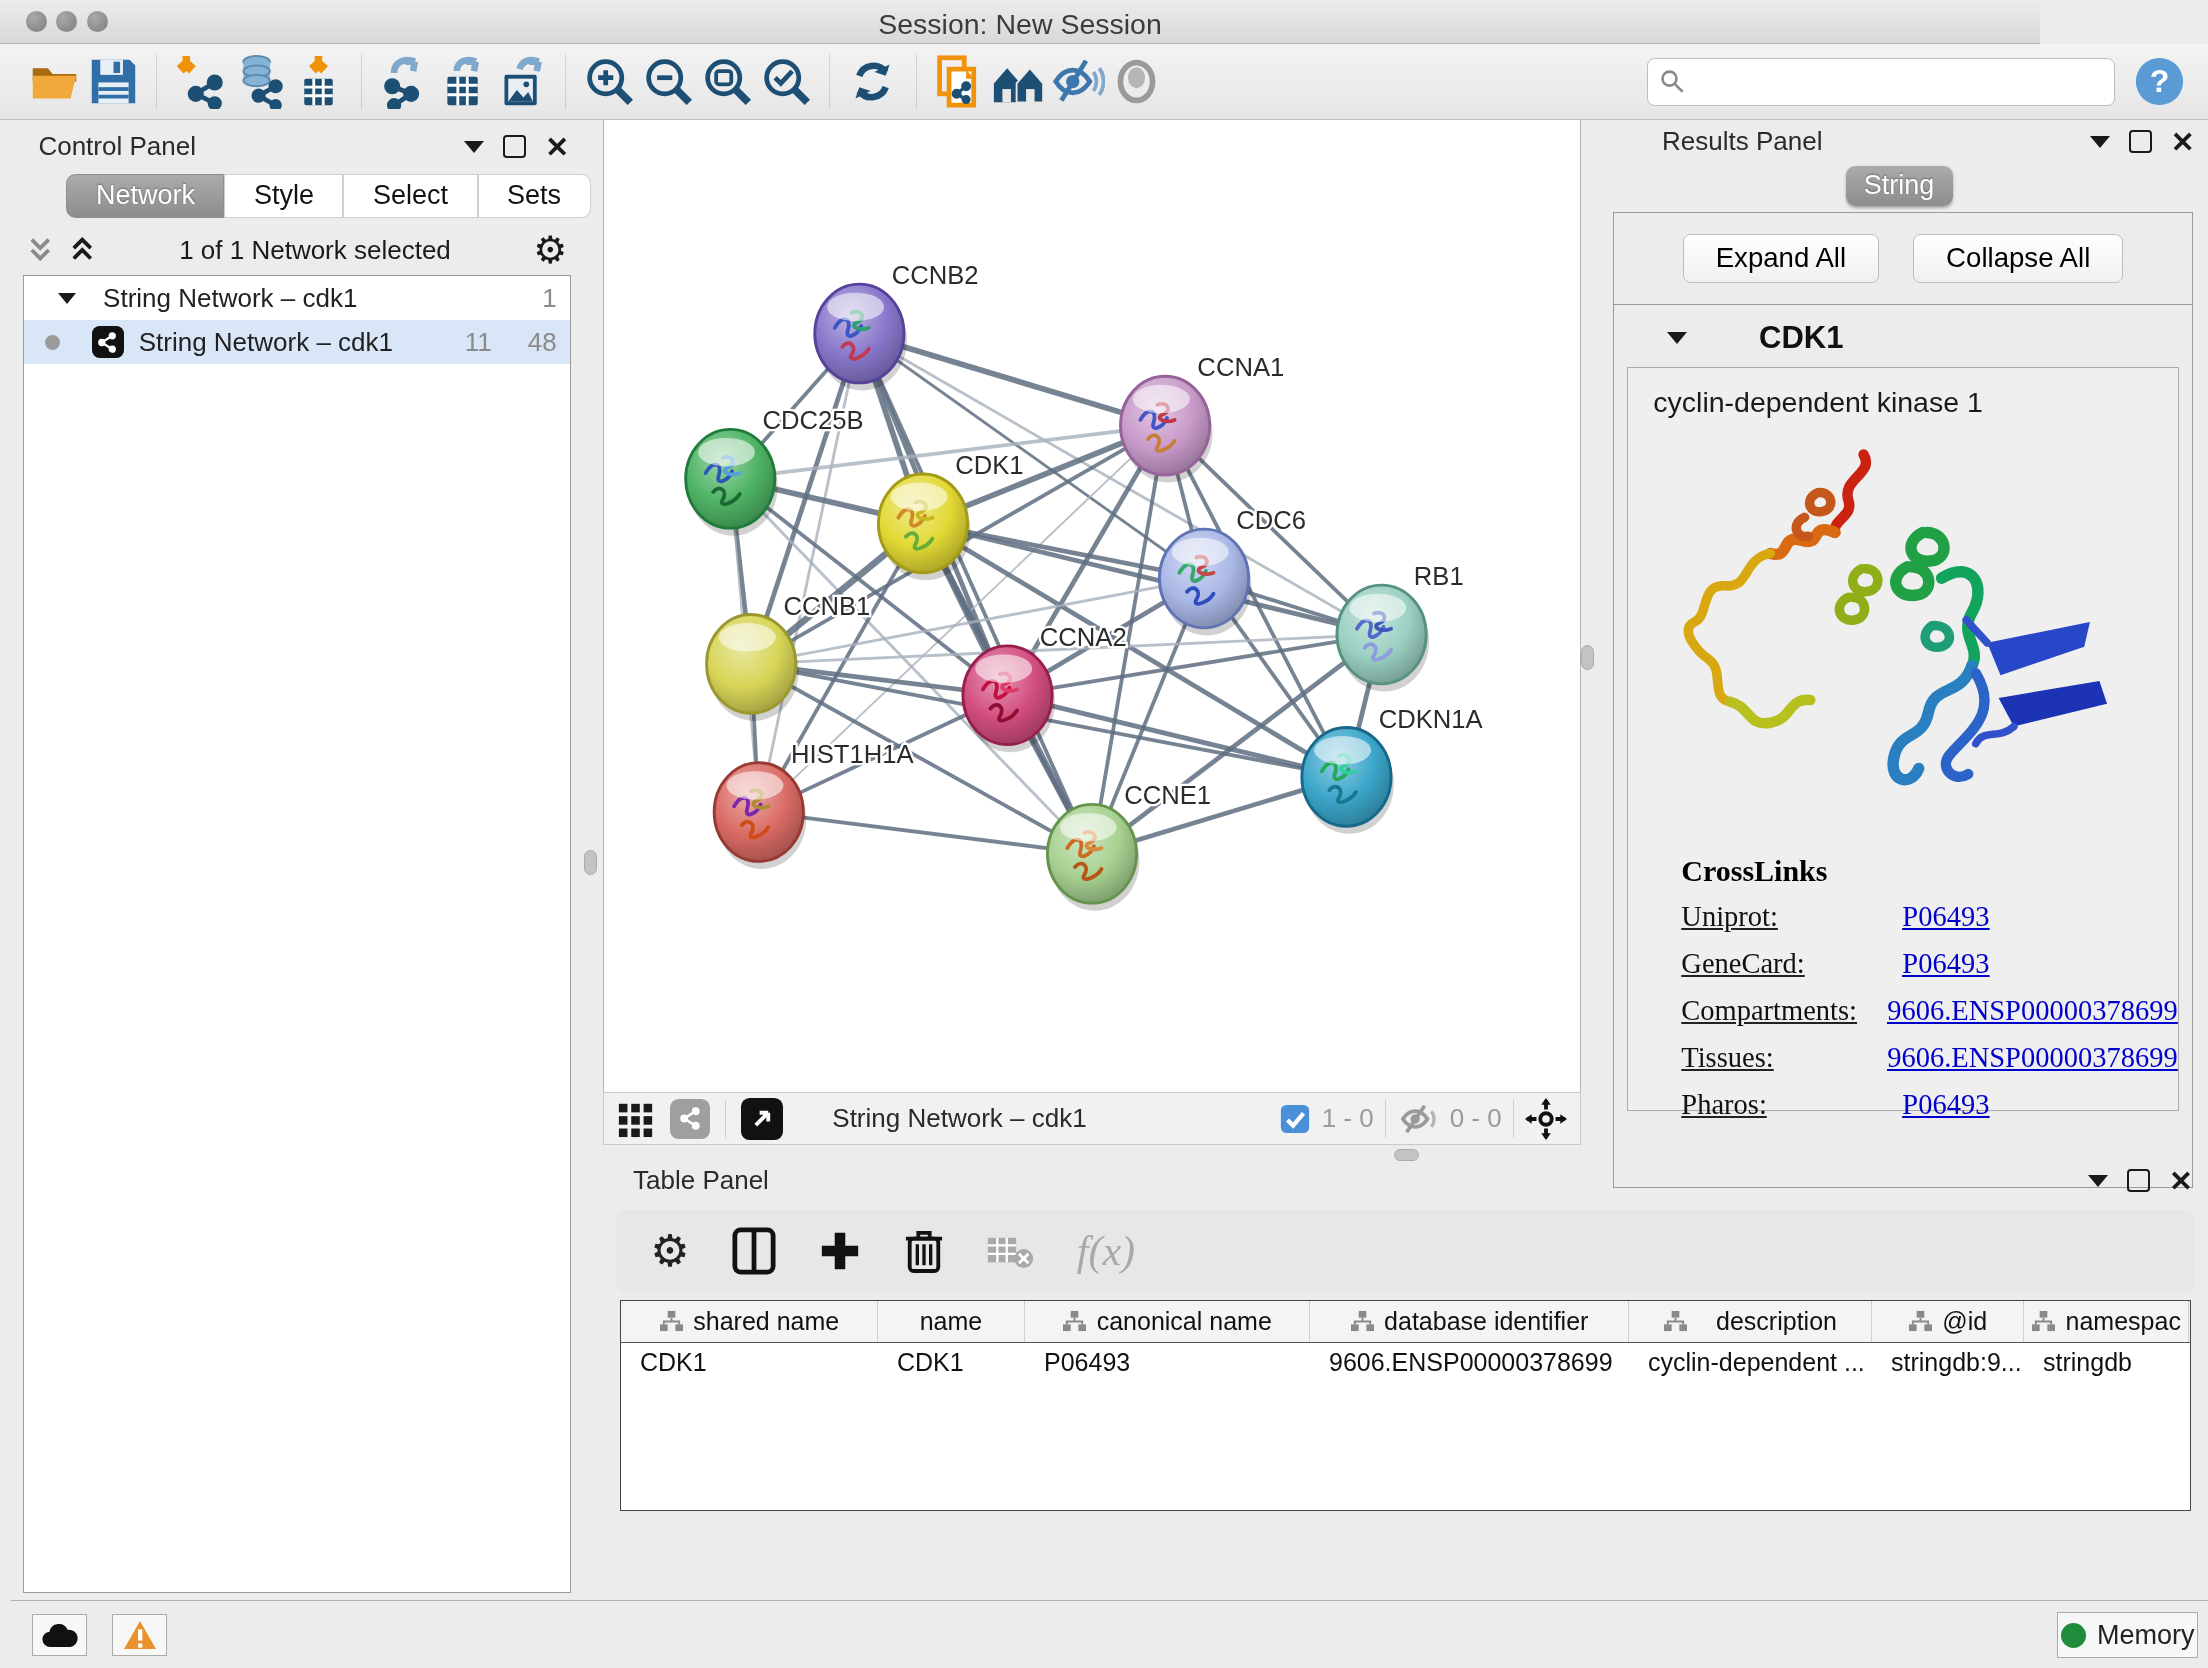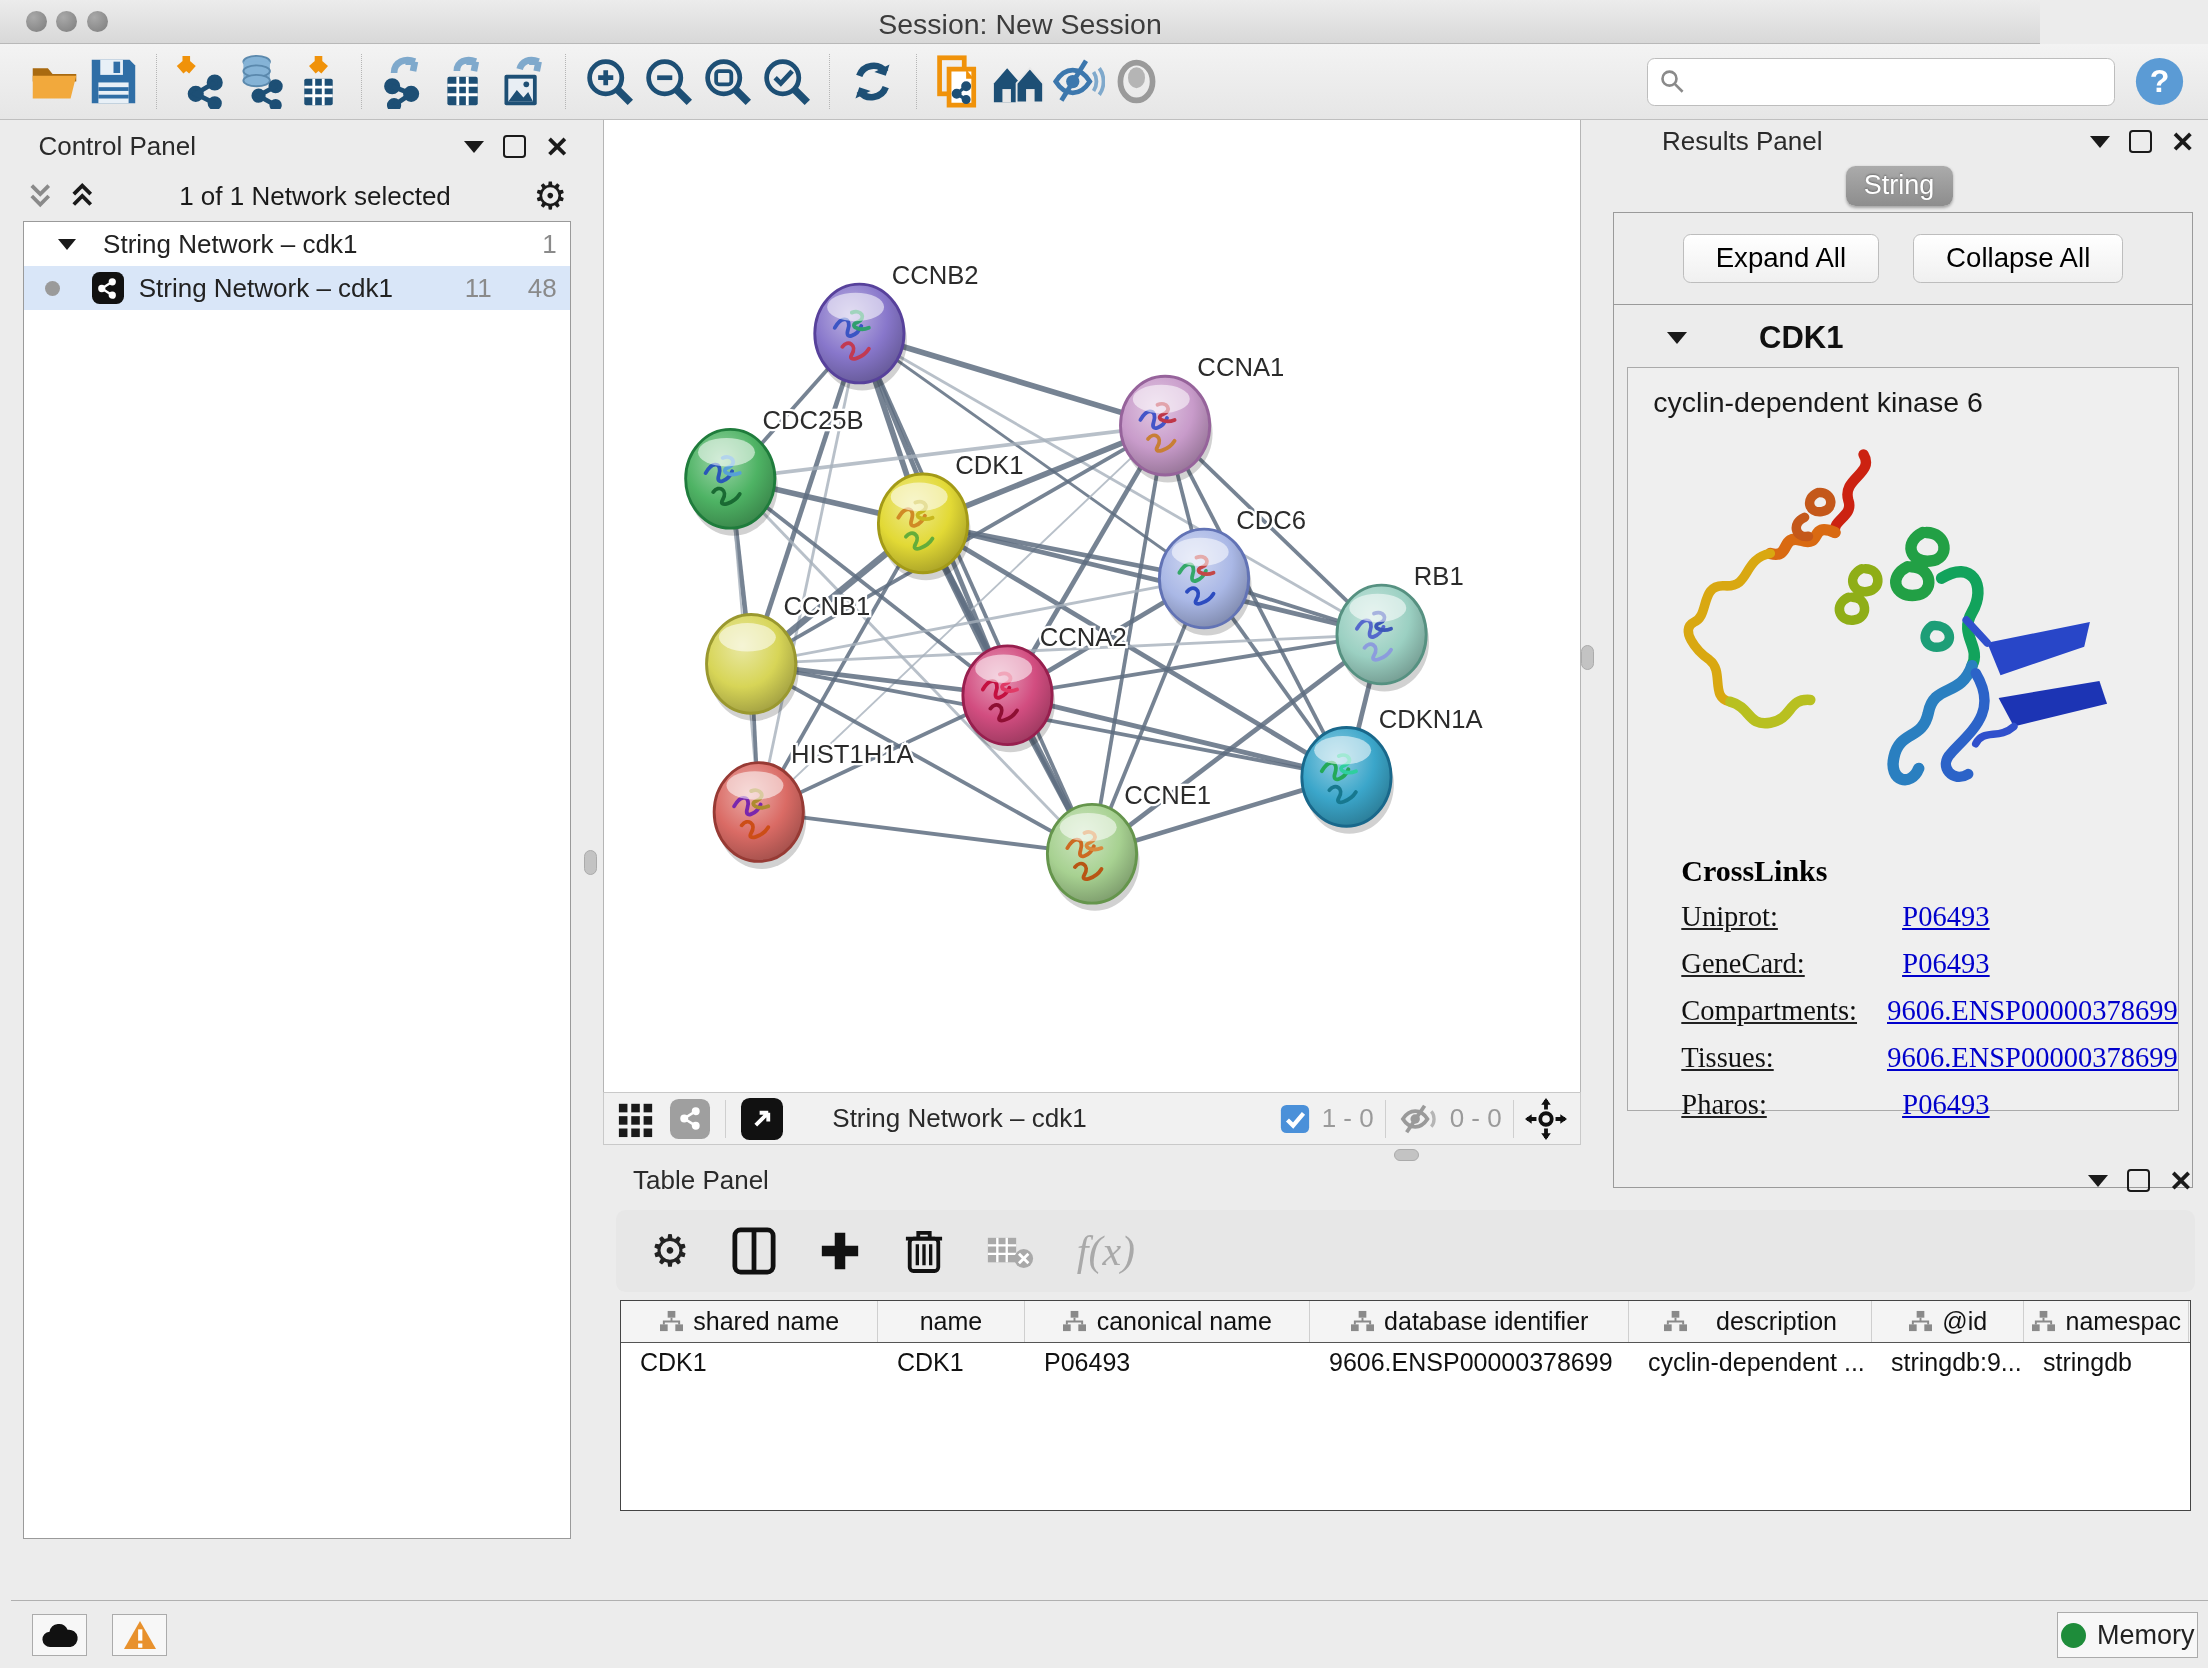--- a/index.html
+++ b/index.html
@@ -320,20 +320,26 @@
 
 <div class="abs control-panel">
   <div class="cp-head">
     <div class="panel-title">Control Panel</div>
     <div class="panel-ctrls" style="margin-left:auto">
       <div class="caret-down"></div>
       <div class="float-box"></div>
       <div class="close-x">✕</div>
     </div>
   </div>
+  <div class="segtabs cp-tabs" id="cp-tabs">
+      <div class="segtab active">Network</div>
+      <div class="segtab">Style</div>
+      <div class="segtab">Select</div>
+      <div class="segtab">Sets</div>
+    </div>
   <div class="cp-subbar">
     <svg width="28.5" height="32" viewBox="0 0 30 34">
       <path d="M6 6 l9 9 9 -9 M6 17 l9 9 9 -9" stroke="#8a8a8a" stroke-width="4" fill="none"></path>
     </svg>
     <svg width="28.5" height="32" viewBox="0 0 30 34" style="margin-left:13.3px">
       <path d="M6 26 l9 -9 9 9 M6 15 l9 -9 9 9" stroke="#1a1a1a" stroke-width="4" fill="none"></path>
     </svg>
     <div style="flex:1; text-align:center">1 of 1 Network selected</div>
     <div style="font-size:38px; line-height:1">⚙</div>
   </div>
@@ -642,21 +648,21 @@
   <div class="rp-outer">
     <div class="rp-expandrow">
       <button class="rp-btn">Expand All</button>
       <button class="rp-btn">Collapse All</button>
     </div>
     <div class="rp-entry-head">
       <div class="caret-down"></div>
       <div class="rp-entry-name">CDK1</div>
     </div>
     <div class="rp-inner">
-      <div class="rp-desc">cyclin-dependent kinase 6</div>
+      <div class="rp-desc">cyclin-dependent kinase 1</div>
       <svg width="533" height="428" viewBox="0 0 560 450" style="display:block;margin:7.6px auto 0 auto">
         <g fill="none" stroke-linecap="round">
           <path d="M238 30 C250 50, 215 55, 222 78 C228 95, 205 98, 208 112" stroke="#cc2211" stroke-width="11"></path>
           <path d="M208 112 C180 100, 196 128, 172 120 C150 114, 162 140, 140 134" stroke="#d96a12" stroke-width="12"></path>
           <path d="M190 70 c-14 6, -10 22, 4 20 c14 -2, 12 -20, -2 -20 M176 96 c-14 6, -10 22, 4 20" stroke="#c4581a" stroke-width="10"></path>
           <path d="M140 134 C110 140, 120 170, 92 168 C66 166, 76 200, 60 206 C44 214, 62 236, 76 246 C92 258, 76 286, 98 290" stroke="#d9a811" stroke-width="10"></path>
           <path d="M98 290 C120 296, 116 316, 140 312 C164 308, 158 286, 182 288" stroke="#b8c020" stroke-width="11"></path>
           <path d="M236 150 c-16 8, -10 26, 6 24 c16 -2, 14 -24, -2 -24 M222 180 c-16 8, -10 26, 6 24 c16 -2, 14 -24, -2 -24" stroke="#8fae17" stroke-width="10"></path>
           <path d="M300 112 c-20 10, -14 32, 8 30 c22 -2, 18 -30, -4 -30 M284 148 c-20 10, -14 32, 8 30 c22 -2, 18 -30, -4 -30" stroke="#22a045" stroke-width="12"></path>
           <path d="M320 160 C352 140, 368 168, 352 196 C338 220, 362 232, 352 252" stroke="#12a35c" stroke-width="12"></path>

